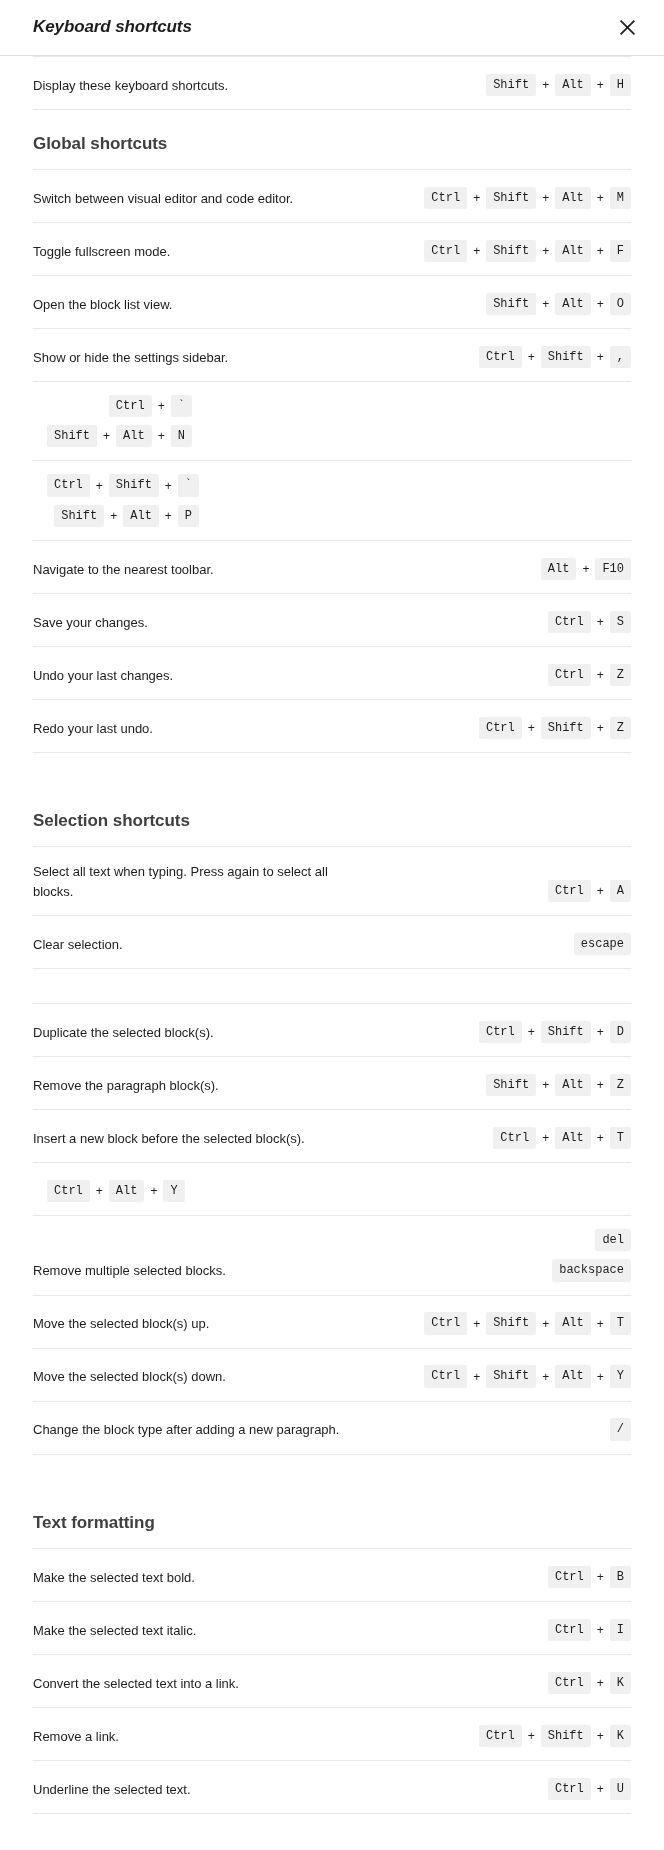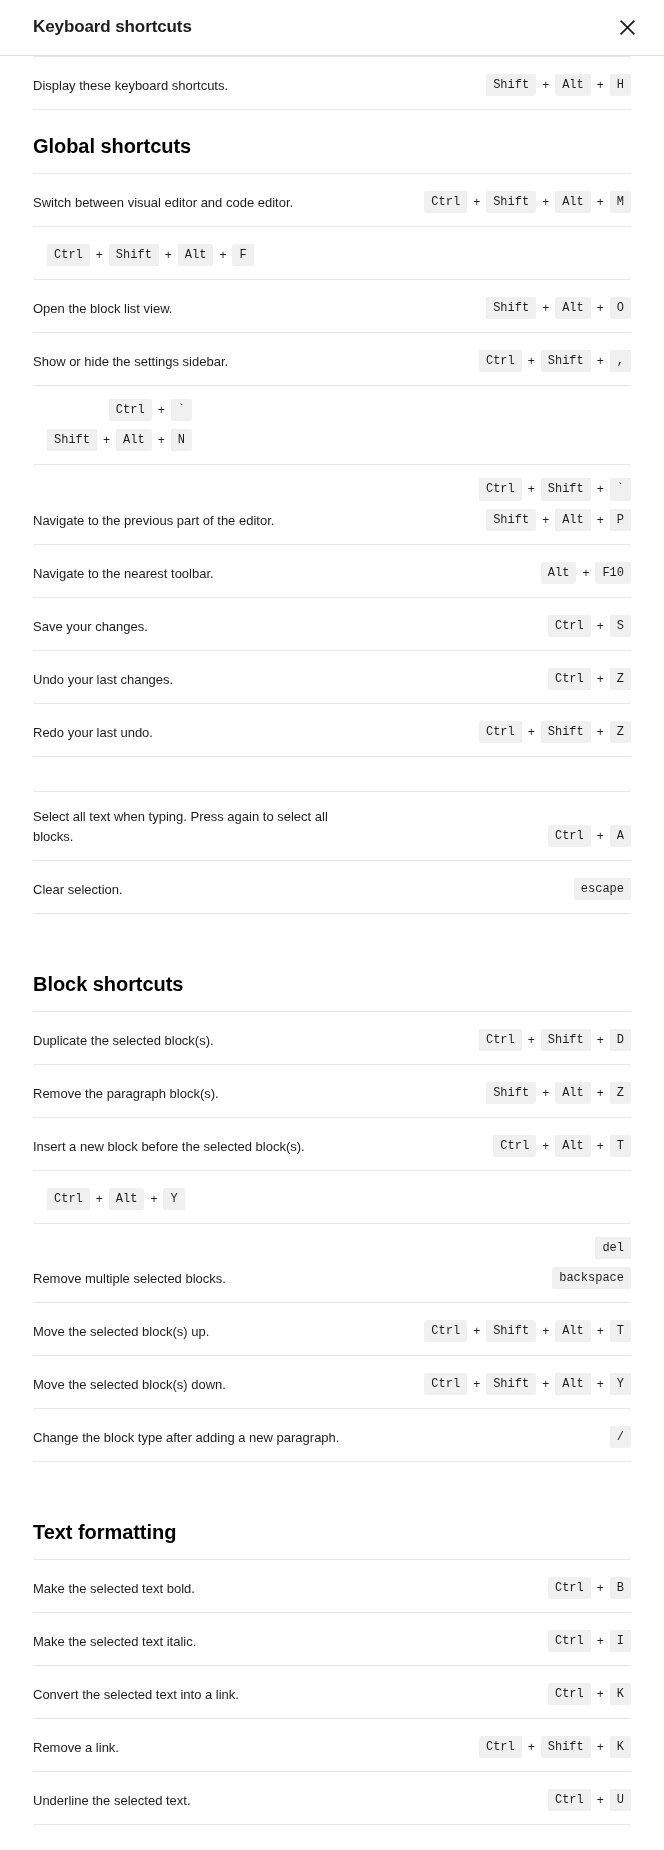--- a/index.html
+++ b/index.html
@@ -23,20 +23,21 @@
 
   
   .modal-header {
     display: flex;
     align-items: center;
     justify-content: space-between;
     padding: 0 20px 0 33px;
     height: 56px;
     border-bottom: 1px solid #e0e0e0;
     box-sizing: border-box;
+    font-style: italic;
   }
   .modal-title {
     font-size: 17px;
     font-weight: 700;
     letter-spacing: -0.1px;
     color: #1e1e1e;
     line-height: 1.2;
     margin: 0;
   }
   .close-button {
@@ -60,23 +61,23 @@
     box-sizing: border-box;
   }
 
   .section {
     margin: 0;
   }
   .section + .section {
     margin-top: 34px;
   }
   .section-title {
-    font-size: 20px;
+    font-size: 17px;
     font-weight: 700;
-    color: #000000;
+    color: #404040;
     margin: 0 0 0 0;
     padding: 23px 0 14px 0;
     line-height: 1.3;
     letter-spacing: -0.05px;
   }
 
   .shortcut-list {
     list-style: none;
     margin: 0;
     padding: 0;
@@ -178,20 +179,21 @@
                   <span class="plus">+</span>
                   <kbd class="kbd">Shift</kbd>
                   <span class="plus">+</span>
                   <kbd class="kbd">Alt</kbd>
                   <span class="plus">+</span>
                   <kbd class="kbd">M</kbd>
                 </div>
               </div>
             </li>
             <li class="shortcut-row">
+              <div class="shortcut-desc">Toggle fullscreen mode.</div>
               <div class="shortcut-keys">
                 <div class="combo">
                   <kbd class="kbd">Ctrl</kbd>
                   <span class="plus">+</span>
                   <kbd class="kbd">Shift</kbd>
                   <span class="plus">+</span>
                   <kbd class="kbd">Alt</kbd>
                   <span class="plus">+</span>
                   <kbd class="kbd">F</kbd>
                 </div>
@@ -231,21 +233,20 @@
                 <div class="combo">
                   <kbd class="kbd">Shift</kbd>
                   <span class="plus">+</span>
                   <kbd class="kbd">Alt</kbd>
                   <span class="plus">+</span>
                   <kbd class="kbd">N</kbd>
                 </div>
               </div>
             </li>
             <li class="shortcut-row">
-              <div class="shortcut-desc">Navigate to the previous part of the editor.</div>
               <div class="shortcut-keys">
                 <div class="combo">
                   <kbd class="kbd">Ctrl</kbd>
                   <span class="plus">+</span>
                   <kbd class="kbd">Shift</kbd>
                   <span class="plus">+</span>
                   <kbd class="kbd">`</kbd>
                 </div>
                 <div class="combo">
                   <kbd class="kbd">Shift</kbd>
@@ -294,20 +295,21 @@
                   <span class="plus">+</span>
                   <kbd class="kbd">Shift</kbd>
                   <span class="plus">+</span>
                   <kbd class="kbd">Z</kbd>
                 </div>
               </div>
             </li>
           </ul>
         </section>
         <section class="section">
+          <h2 class="section-title">Selection shortcuts</h2>
           <ul class="shortcut-list">
             <li class="shortcut-row">
               <div class="shortcut-desc">Select all text when typing. Press again to select all blocks.</div>
               <div class="shortcut-keys">
                 <div class="combo">
                   <kbd class="kbd">Ctrl</kbd>
                   <span class="plus">+</span>
                   <kbd class="kbd">A</kbd>
                 </div>
               </div>
@@ -316,21 +318,20 @@
               <div class="shortcut-desc">Clear selection.</div>
               <div class="shortcut-keys">
                 <div class="combo">
                   <kbd class="kbd">escape</kbd>
                 </div>
               </div>
             </li>
           </ul>
         </section>
         <section class="section">
-          <h2 class="section-title">Block shortcuts</h2>
           <ul class="shortcut-list">
             <li class="shortcut-row">
               <div class="shortcut-desc">Duplicate the selected block(s).</div>
               <div class="shortcut-keys">
                 <div class="combo">
                   <kbd class="kbd">Ctrl</kbd>
                   <span class="plus">+</span>
                   <kbd class="kbd">Shift</kbd>
                   <span class="plus">+</span>
                   <kbd class="kbd">D</kbd>

